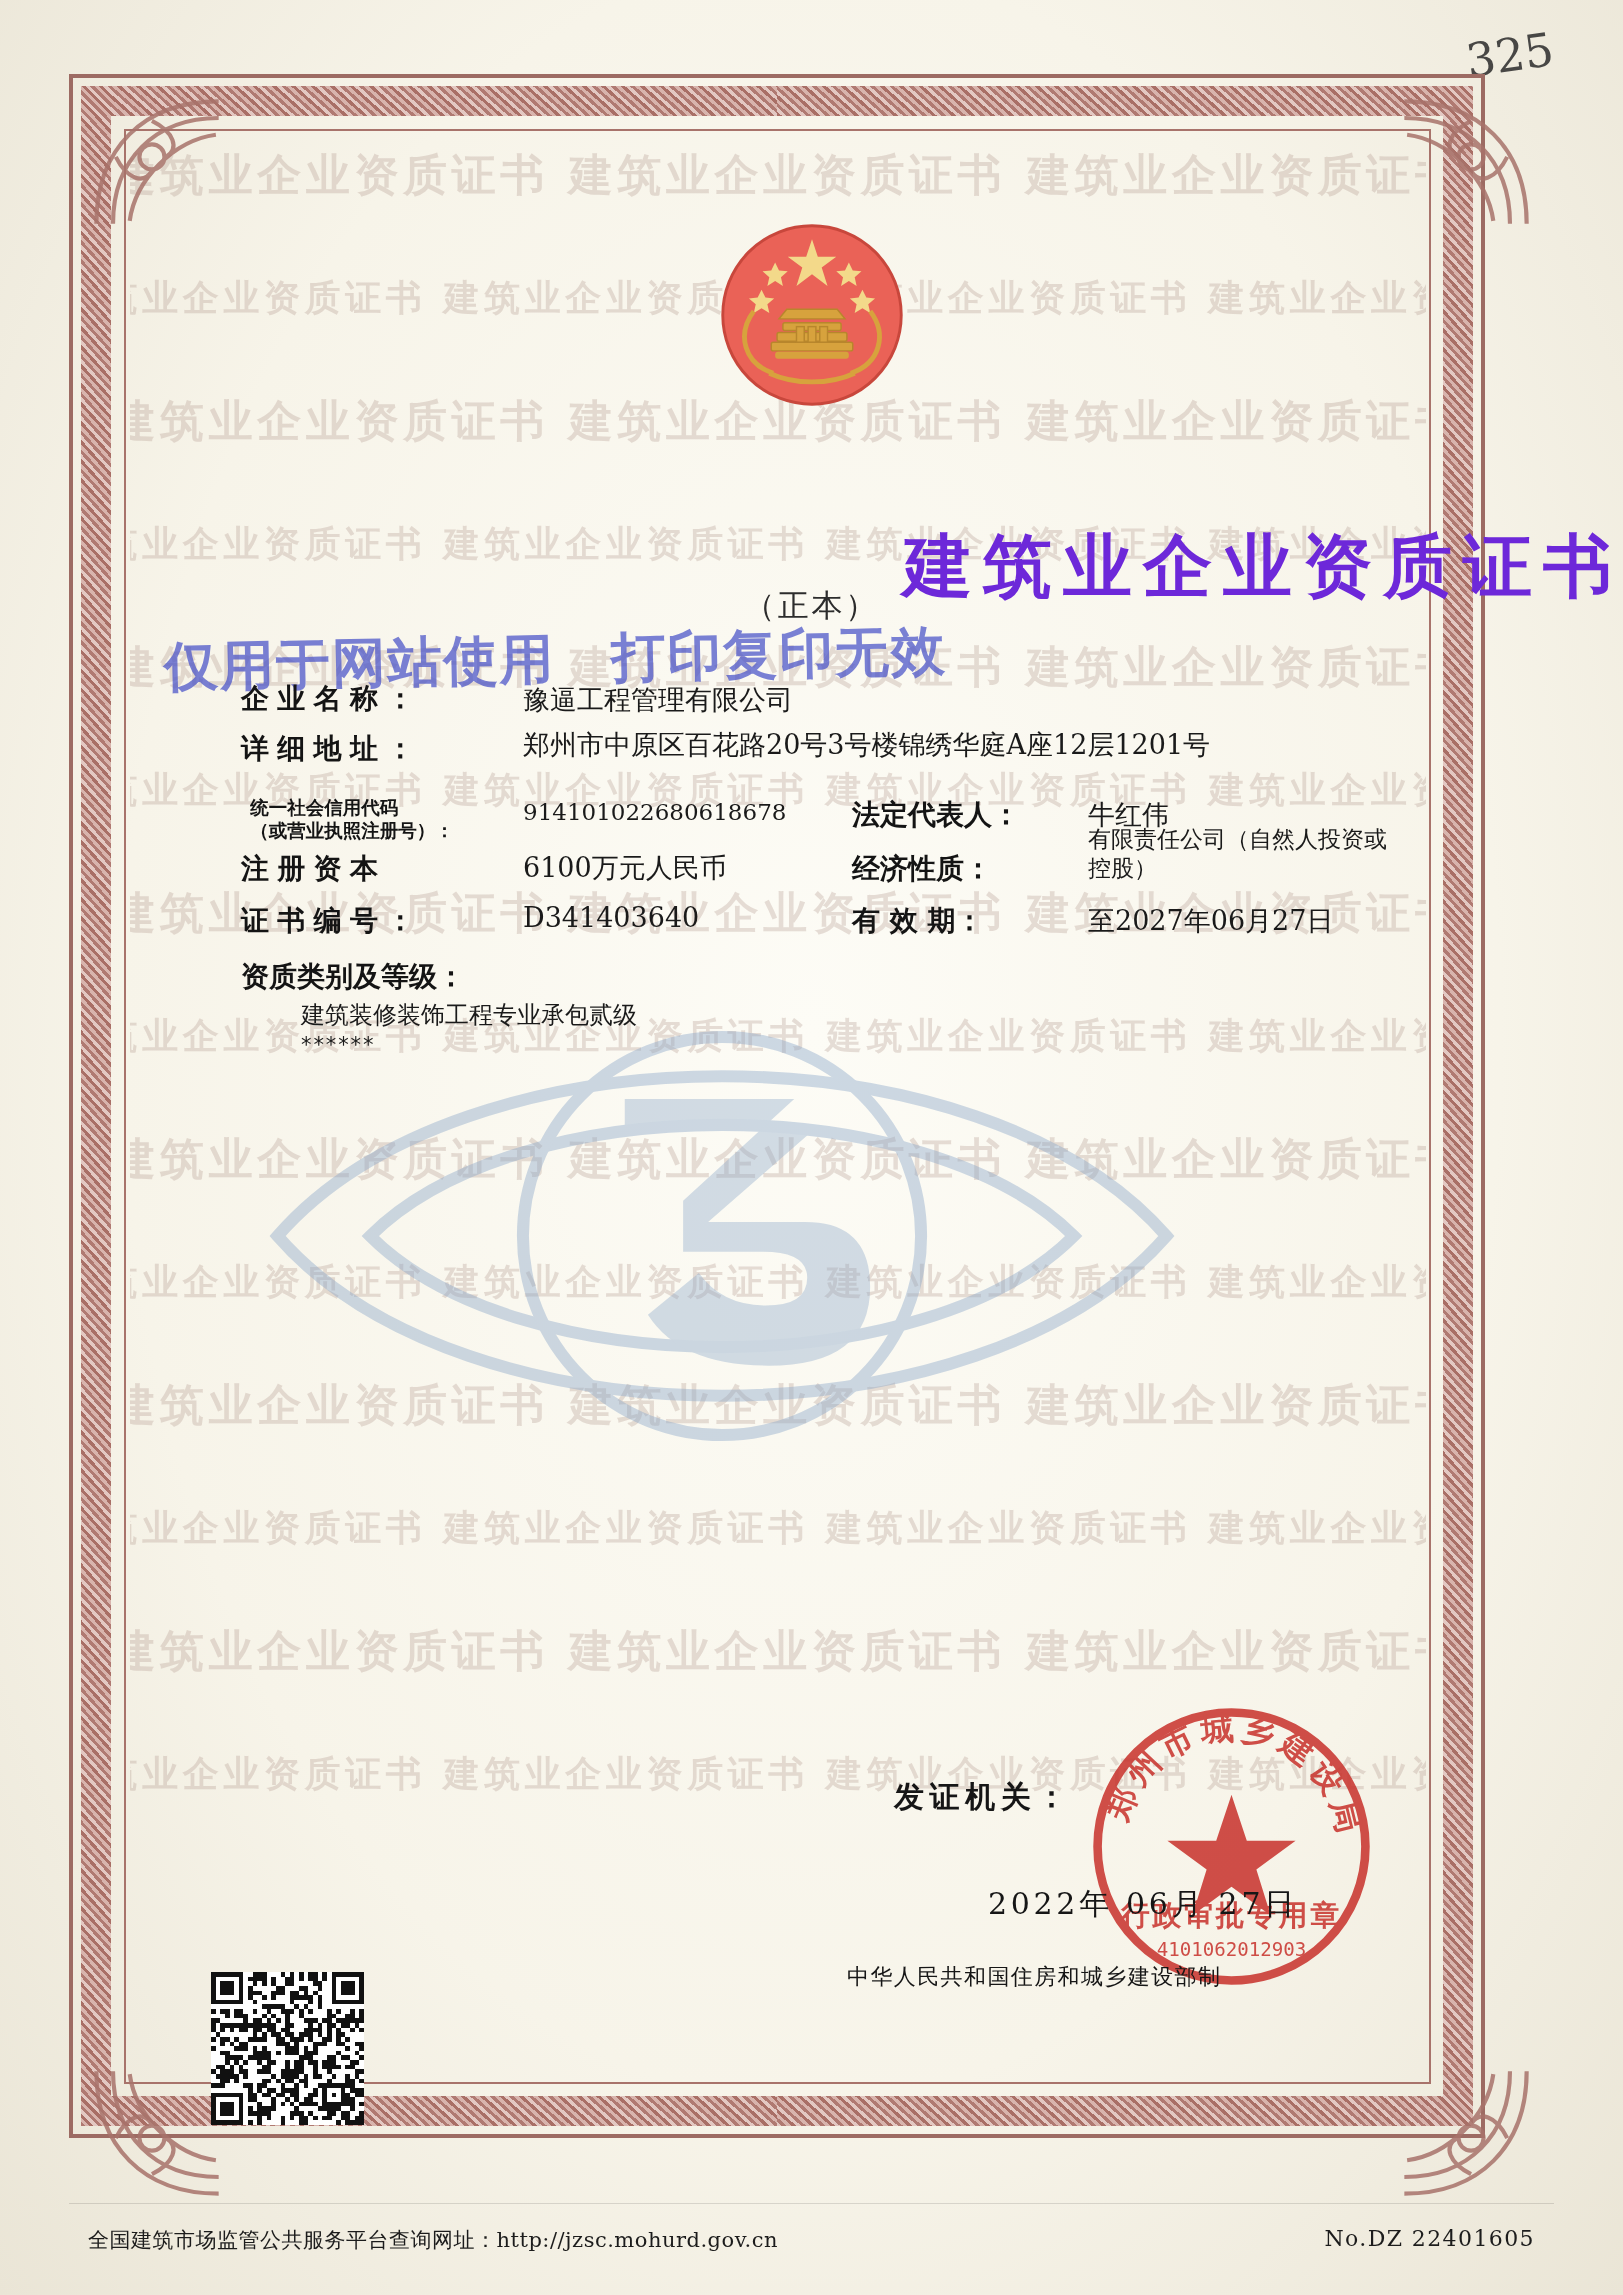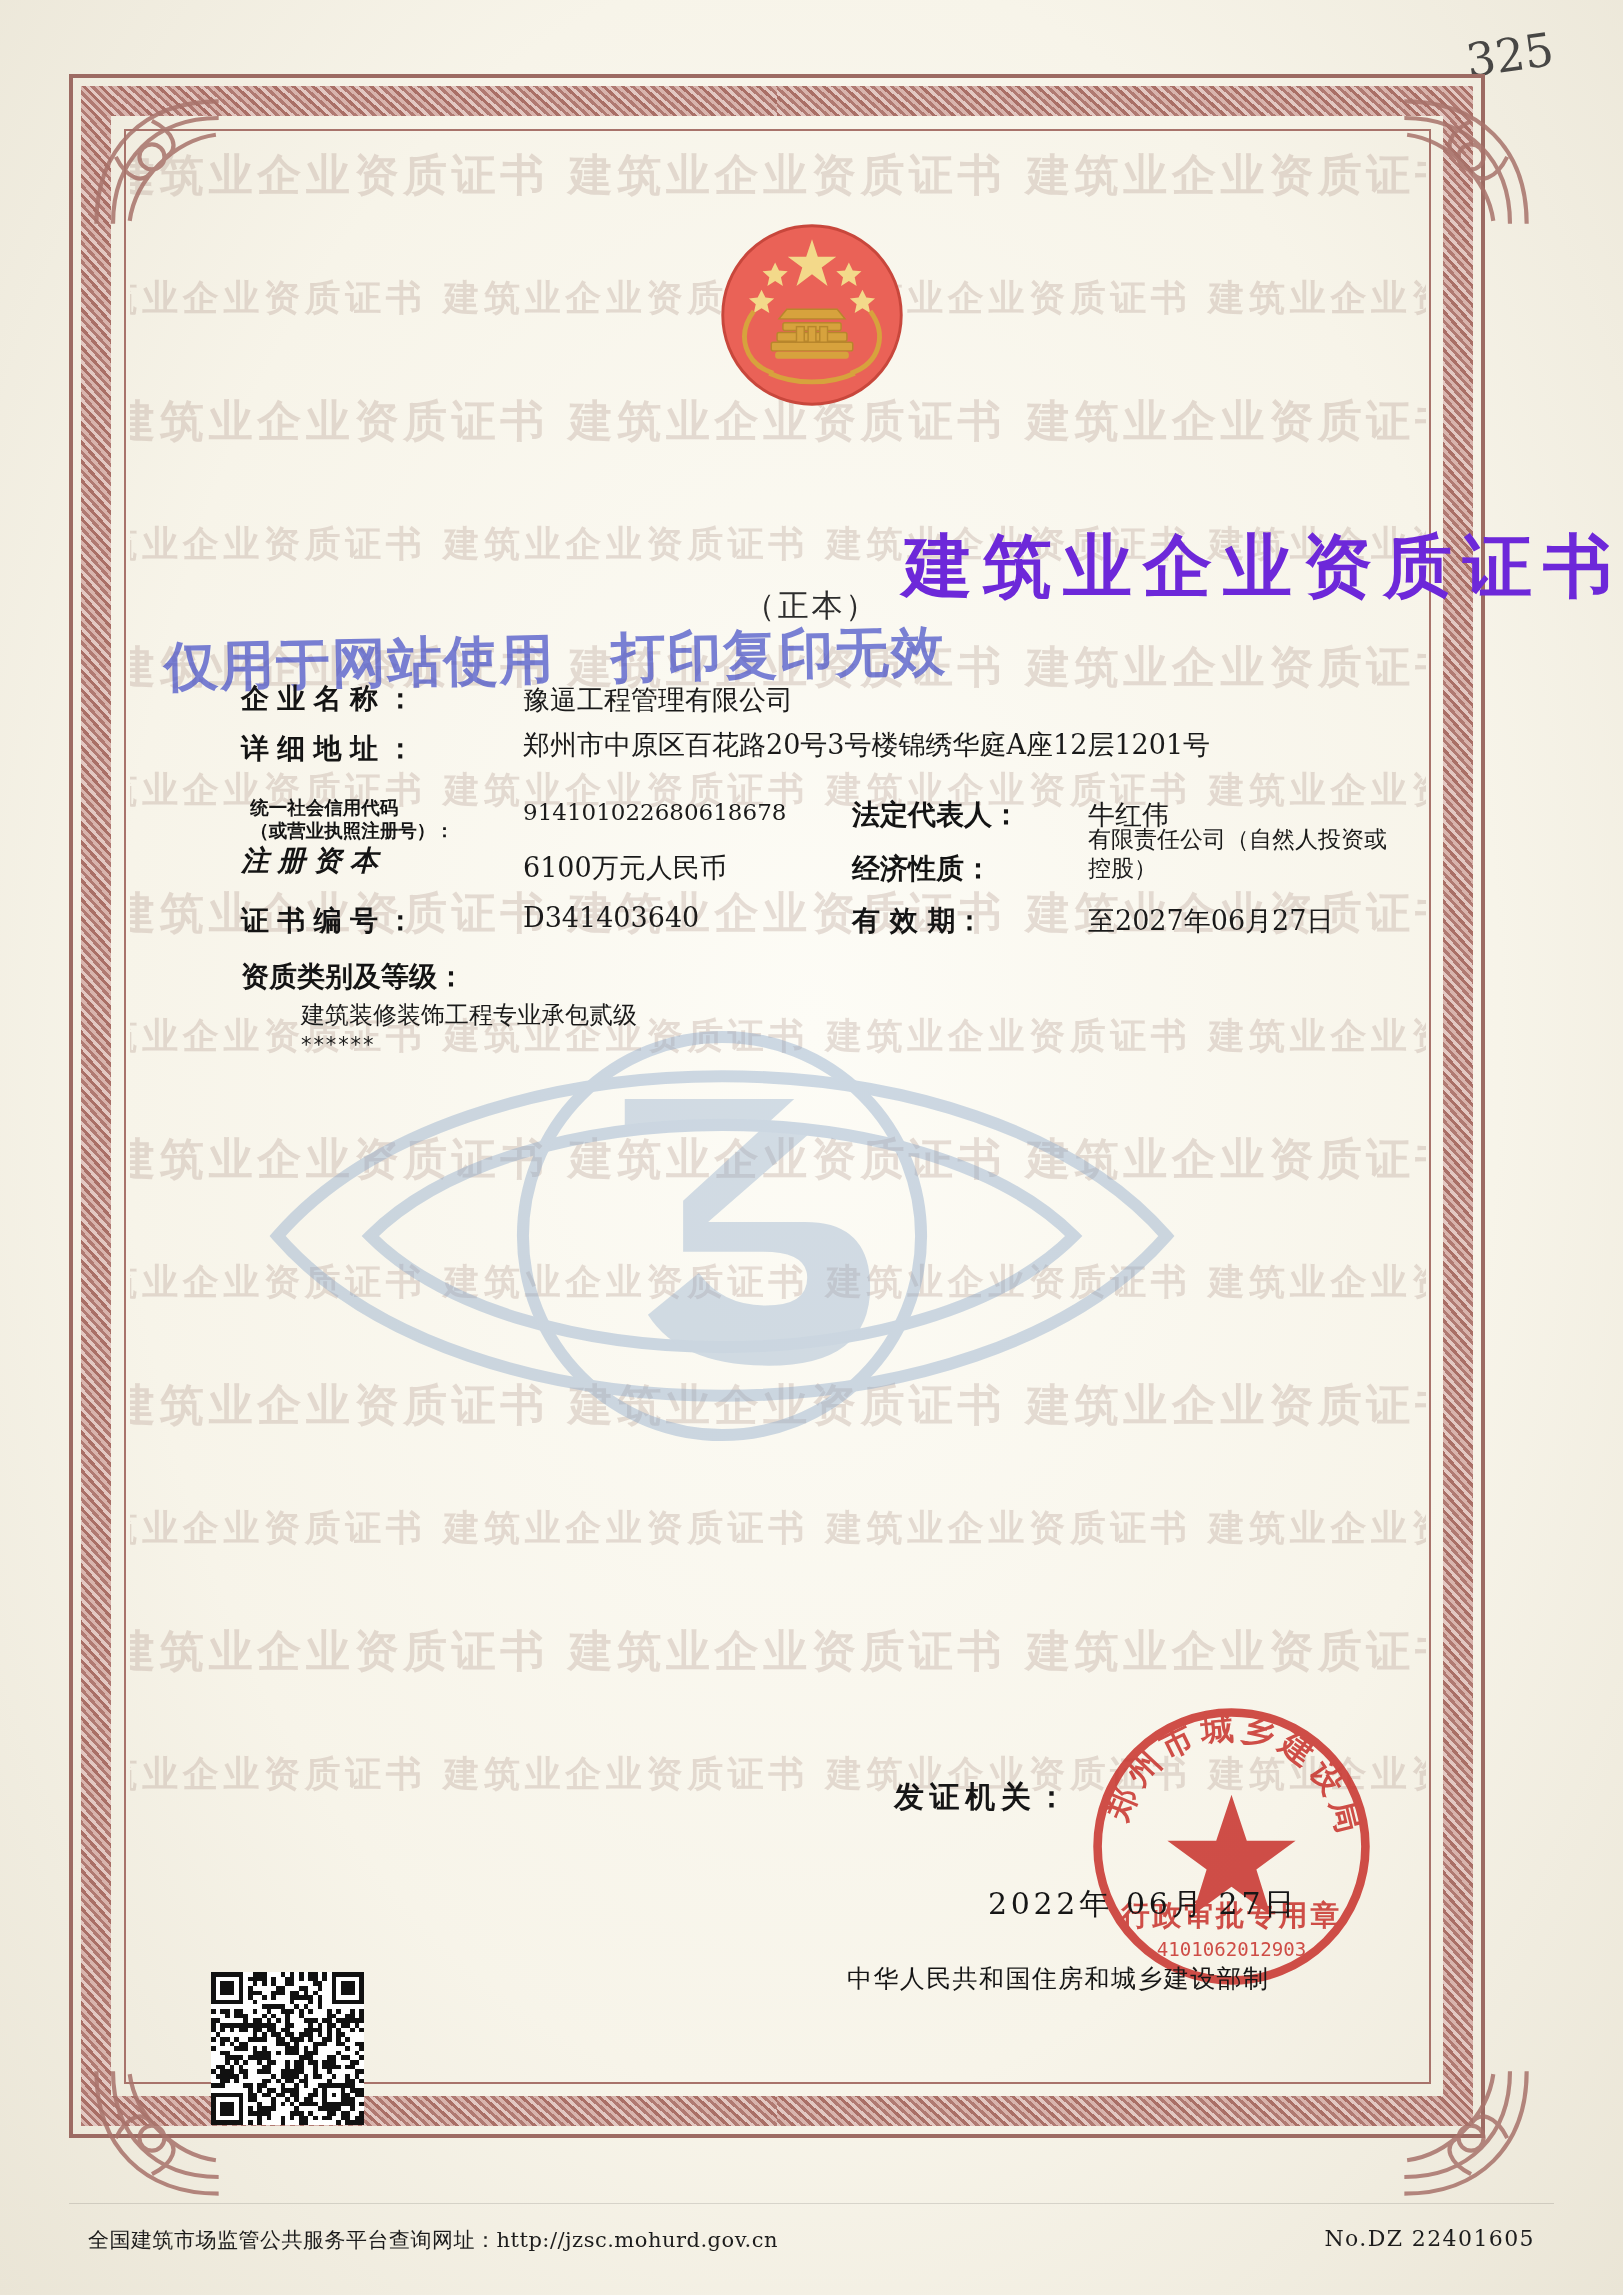--- a/index.html
+++ b/index.html
@@ -190,21 +190,21 @@
 
   
   #r-company-label { left: 0;    top: 0; }
   #r-company-value { left: 282px; top: 1.9px; }
   #r-addr-label    { left: 0;    top: 50px; }
   #r-addr-value    { left: 282px; top: 48px; width: 879px; }
   #r-credit-label  { left: 9.3px; top: 116px; }
   #r-credit-value  { left: 282px; top: 119px; }
   #r-legal-label   { left: 611px; top: 116px; }
   #r-legal-value   { left: 847px; top: 117px; }
-  #r-capital-label { left: 0;    top: 162px; font-style: italic; }
+  #r-capital-label { left: 0;    top: 170px; }
   #r-capital-value { left: 282px; top: 170px; }
   #r-econ-label    { left: 611px; top: 170px; }
   #r-econ-value    { left: 847px; top: 145px; width: 315px; }
   #r-certno-label  { left: 0;    top: 222px; }
   #r-certno-value  { left: 282px; top: 222px; }
   #r-valid-label   { left: 611px; top: 222px; }
   #r-valid-value   { left: 847px; top: 223px; }
   #r-qual-label    { left: 0;    top: 278px; }
   #r-qual-value    { left: 60px; top: 319px; text-align: right; }
   #r-qual-stars    { left: 60px; top: 353px; }
@@ -238,21 +238,21 @@
     font-family: "DejaVu Serif", serif;
     font-size: 30px;
     letter-spacing: 3.7px;
     color: #161616;
   }
   .ministry {
     position: absolute;
     left: 847px;
     top: 1962px;
     font-family: Liberation Mono, monospace;
-    font-size: 25px;
+    font-size: 22px;
     letter-spacing: 1.4px;
     color: #161616;
   }
   
   .seal {
     position: absolute;
     left: 1088px;
     top: 1703px;
     width: 287px;
     height: 287px;

